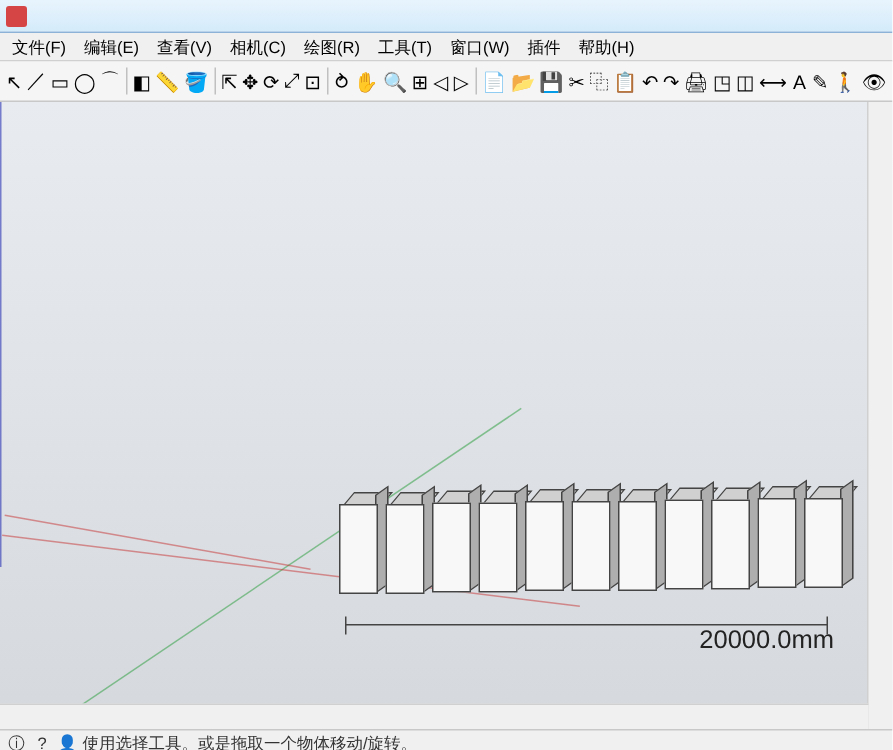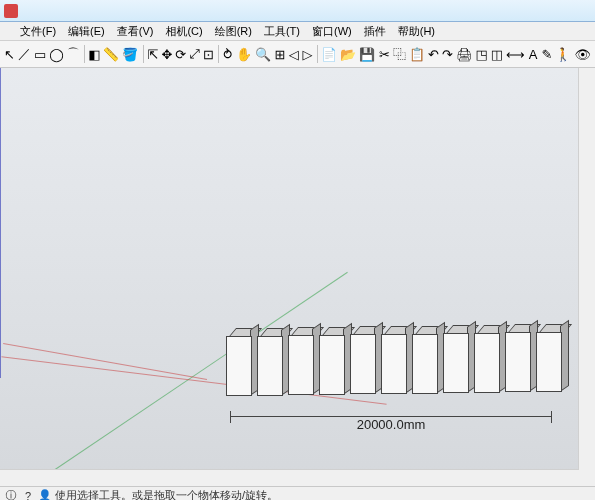--- a/index.html
+++ b/index.html
@@ -1,35 +1,35 @@
 <!DOCTYPE html>
 <html><head>
 <meta charset="utf-8">
 <style>
 html,body{margin:0;padding:0;width:595px;height:500px;font-family:"Microsoft YaHei","SimSun",Arial,sans-serif;font-size:11px;overflow:hidden;background:#fff}
 .titlebar{height:21px;background:linear-gradient(#e8f4fd,#d4ebfa);border-bottom:1px solid #8db2d8;display:flex;align-items:center;padding:0 4px;color:#333}
 .titlebar .icon{width:14px;height:14px;background:#d64545;border-radius:2px;margin-right:4px}
-.menubar{height:18px;background:#f0f0f0;border-bottom:1px solid #d0d0d0;display:flex;align-items:center;padding:0 14px}
+.menubar{height:18px;background:#f0f0f0;border-bottom:1px solid #d0d0d0;display:flex;align-items:center;padding:0 2px}
 .menubar span{padding:2px 6px;cursor:default}
 .toolbar{height:26px;background:#f5f5f5;border-bottom:1px solid #c8c8c8;display:flex;align-items:center;padding:0 3px;gap:1px}
 .tool{width:20px;height:20px;display:flex;align-items:center;justify-content:center;border:1px solid transparent;cursor:pointer;font-size:13px}
 .sep{width:1px;height:18px;background:#c0c0c0;margin:0 2px}
 .viewport{position:relative;width:595px;height:418px;background:linear-gradient(180deg,#e8ebef 0%,#dfe2e6 50%,#d5d8dc 100%);overflow:hidden}
 .statusbar{height:17px;background:#f0f0f0;border-top:1px solid #c8c8c8;display:flex;align-items:center;padding:0 4px;font-size:11px;color:#333}
 .statusbar .sicon{width:14px;height:14px;margin-right:3px;display:flex;align-items:center;justify-content:center}
 .axis-b{left:205px;top:0;width:1px;height:310px;background:rgba(40,50,180,0.6)}
 .axis-g{left:207px;top:38px;width:380px;height:1px;background:rgba(50,160,70,0.55);transform:rotate(-34deg)}
 .axis-r-l{left:0;top:352px;width:207px;height:1px;background:rgba(200,50,50,0.5);transform-origin:right center;transform:rotate(10deg)}
 .axis-r-r{left:207px;top:316px;width:388px;height:1px;background:rgba(200,50,50,0.5);transform:rotate(7deg)}
 .boxes{position:absolute;left:226px;top:260px;display:flex}
 .box{position:relative;width:30px;height:68px;margin-right:1px}
 .box .front{position:absolute;left:0;top:8px;width:24px;height:58px;background:#f8f8f8;border:1px solid #444}
 .box .top{position:absolute;left:0;top:0;width:24px;height:10px;background:#d0d0d0;border:1px solid #444;transform:skewX(-40deg);transform-origin:bottom left}
 .box .side{position:absolute;left:24px;top:2px;width:7px;height:64px;background:#aeaeae;border:1px solid #444;transform:skewY(-35deg);transform-origin:top left}
-.dim{position:absolute;left:226px;top:348px;width:330px;text-align:center;font-size:13px;color:#222}
+.dim{position:absolute;left:226px;top:348px;width:330px;text-align:right;font-size:17px;color:#222}
 .dim .line{border-top:1px solid #444;position:relative;margin:0 4px}
 .dim .line:before,.dim .line:after{content:"";position:absolute;top:-6px;width:1px;height:12px;background:#444}
 .dim .line:before{left:0}.dim .line:after{right:0}
 .scroll-v{position:absolute;right:0;top:0;width:16px;height:100%;background:#f0f0f0;border-left:1px solid #d0d0d0}
 .scroll-h{position:absolute;left:0;bottom:0;width:calc(100% - 16px);height:16px;background:#f0f0f0;border-top:1px solid #d0d0d0}
 </style>
 </head>
 <body>
 
 <div class="titlebar">

